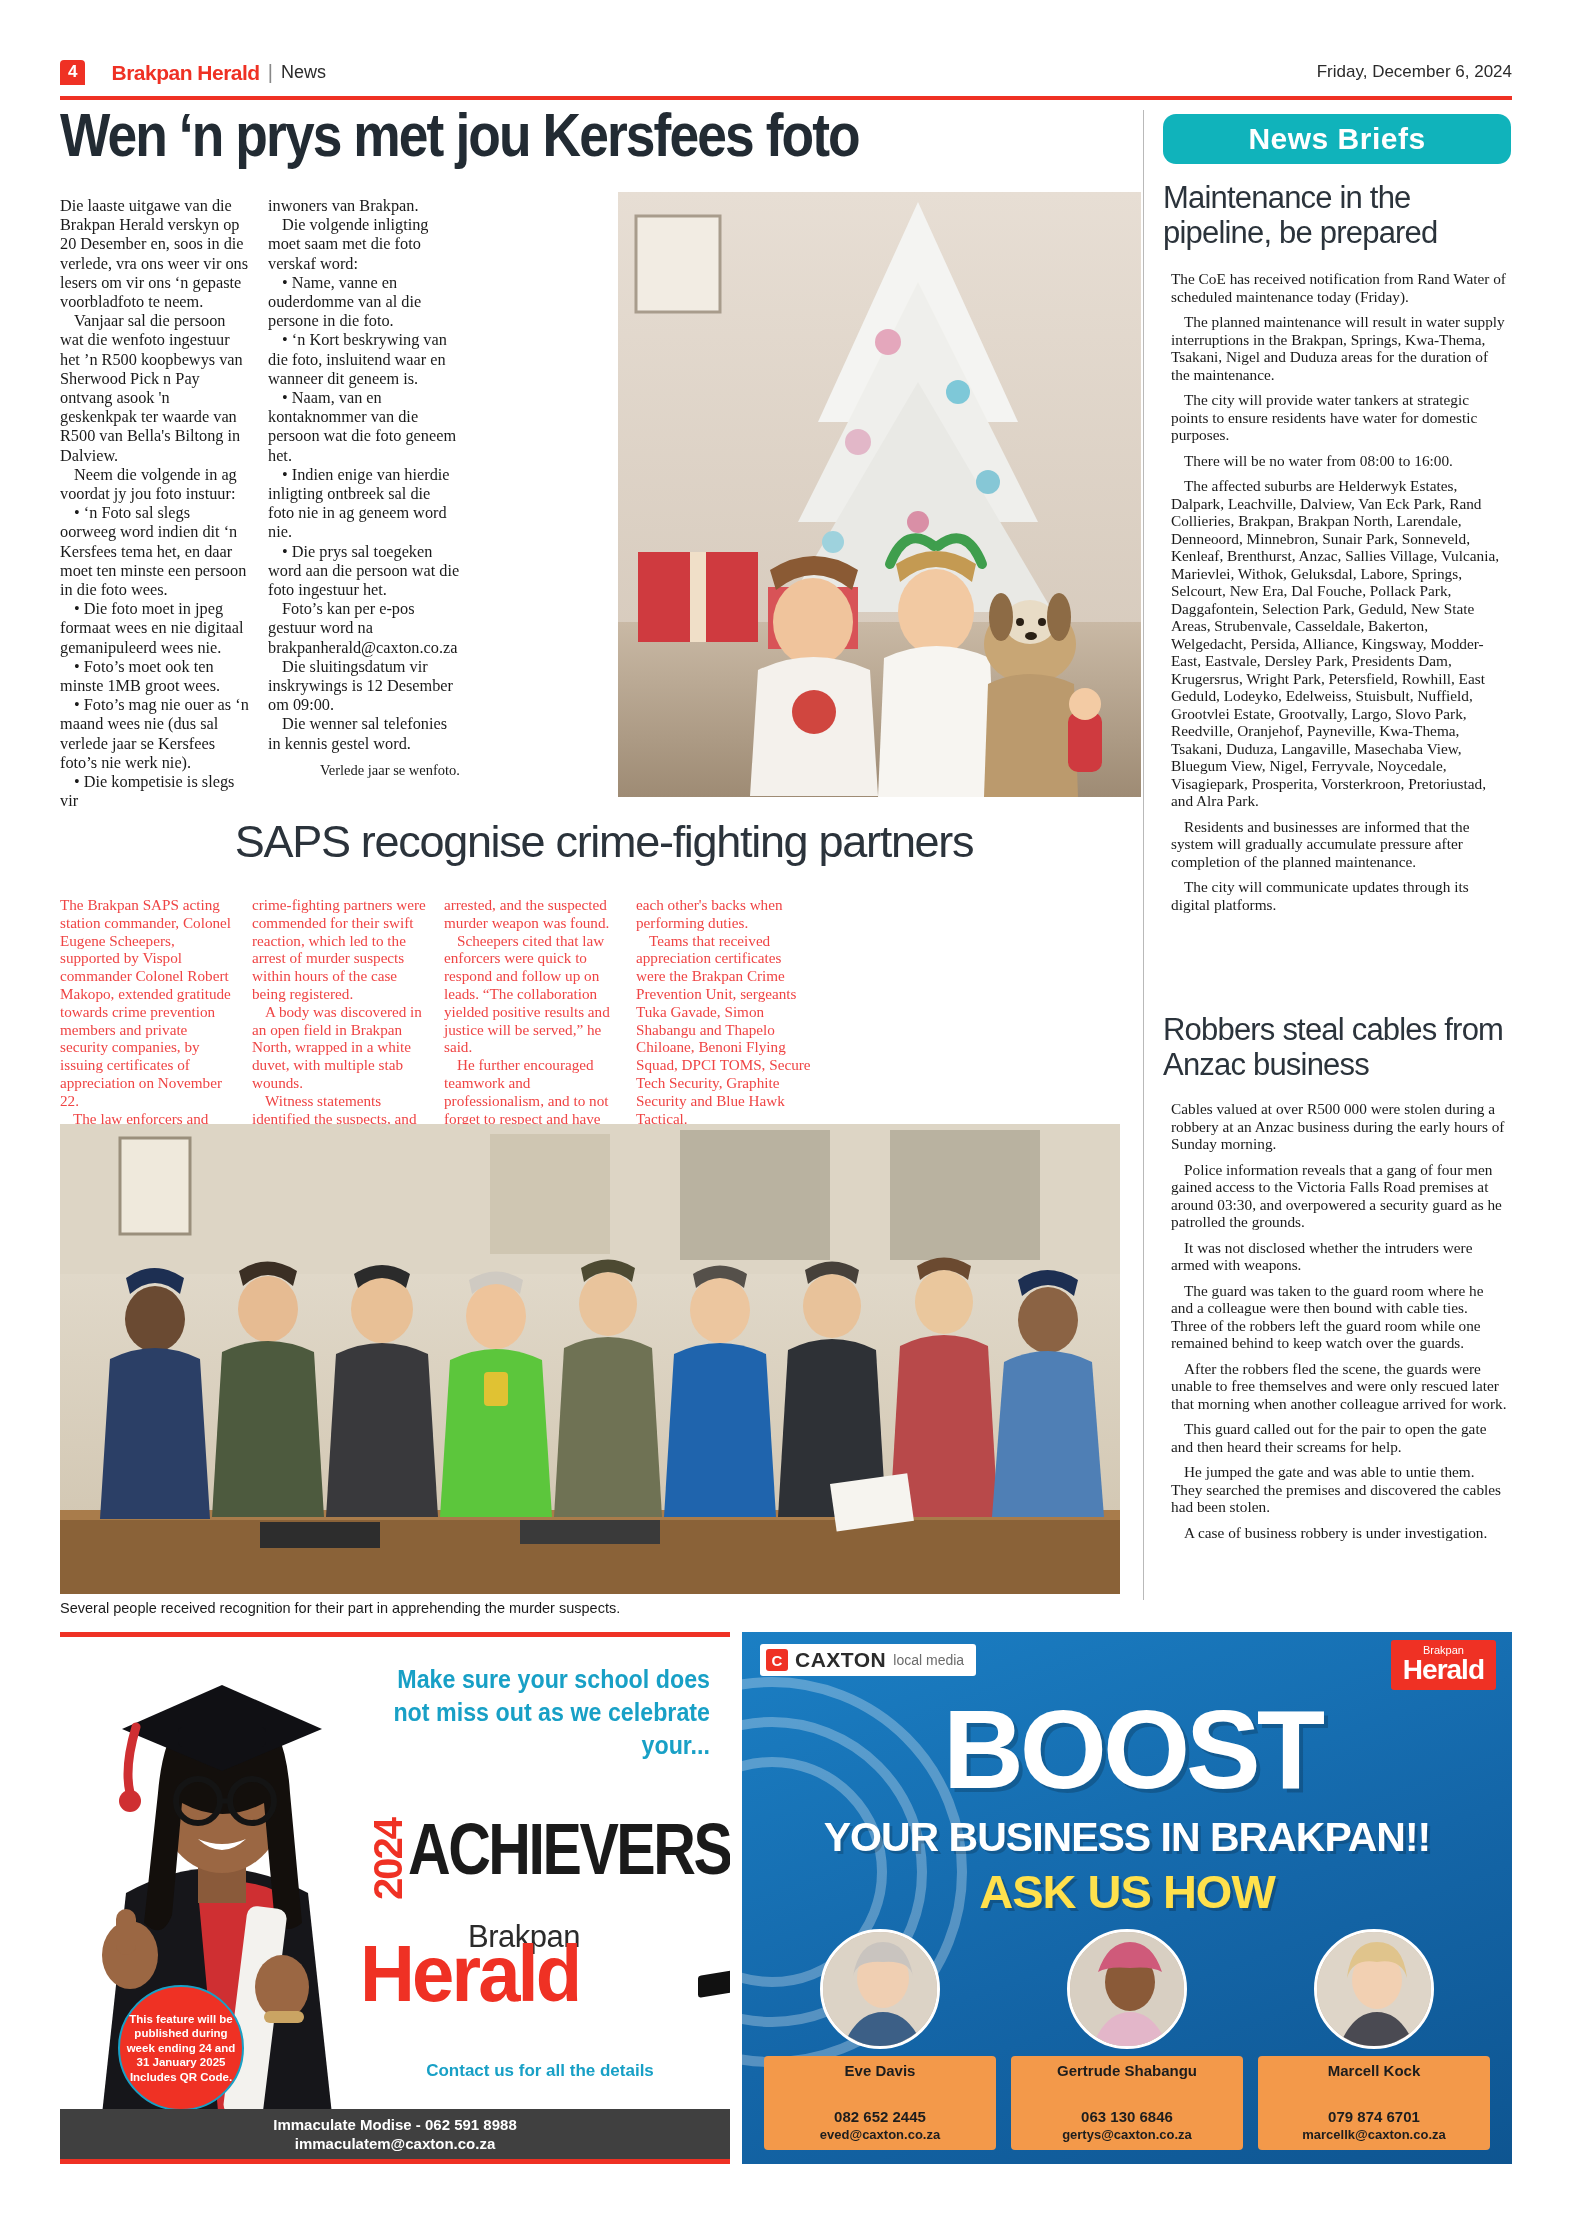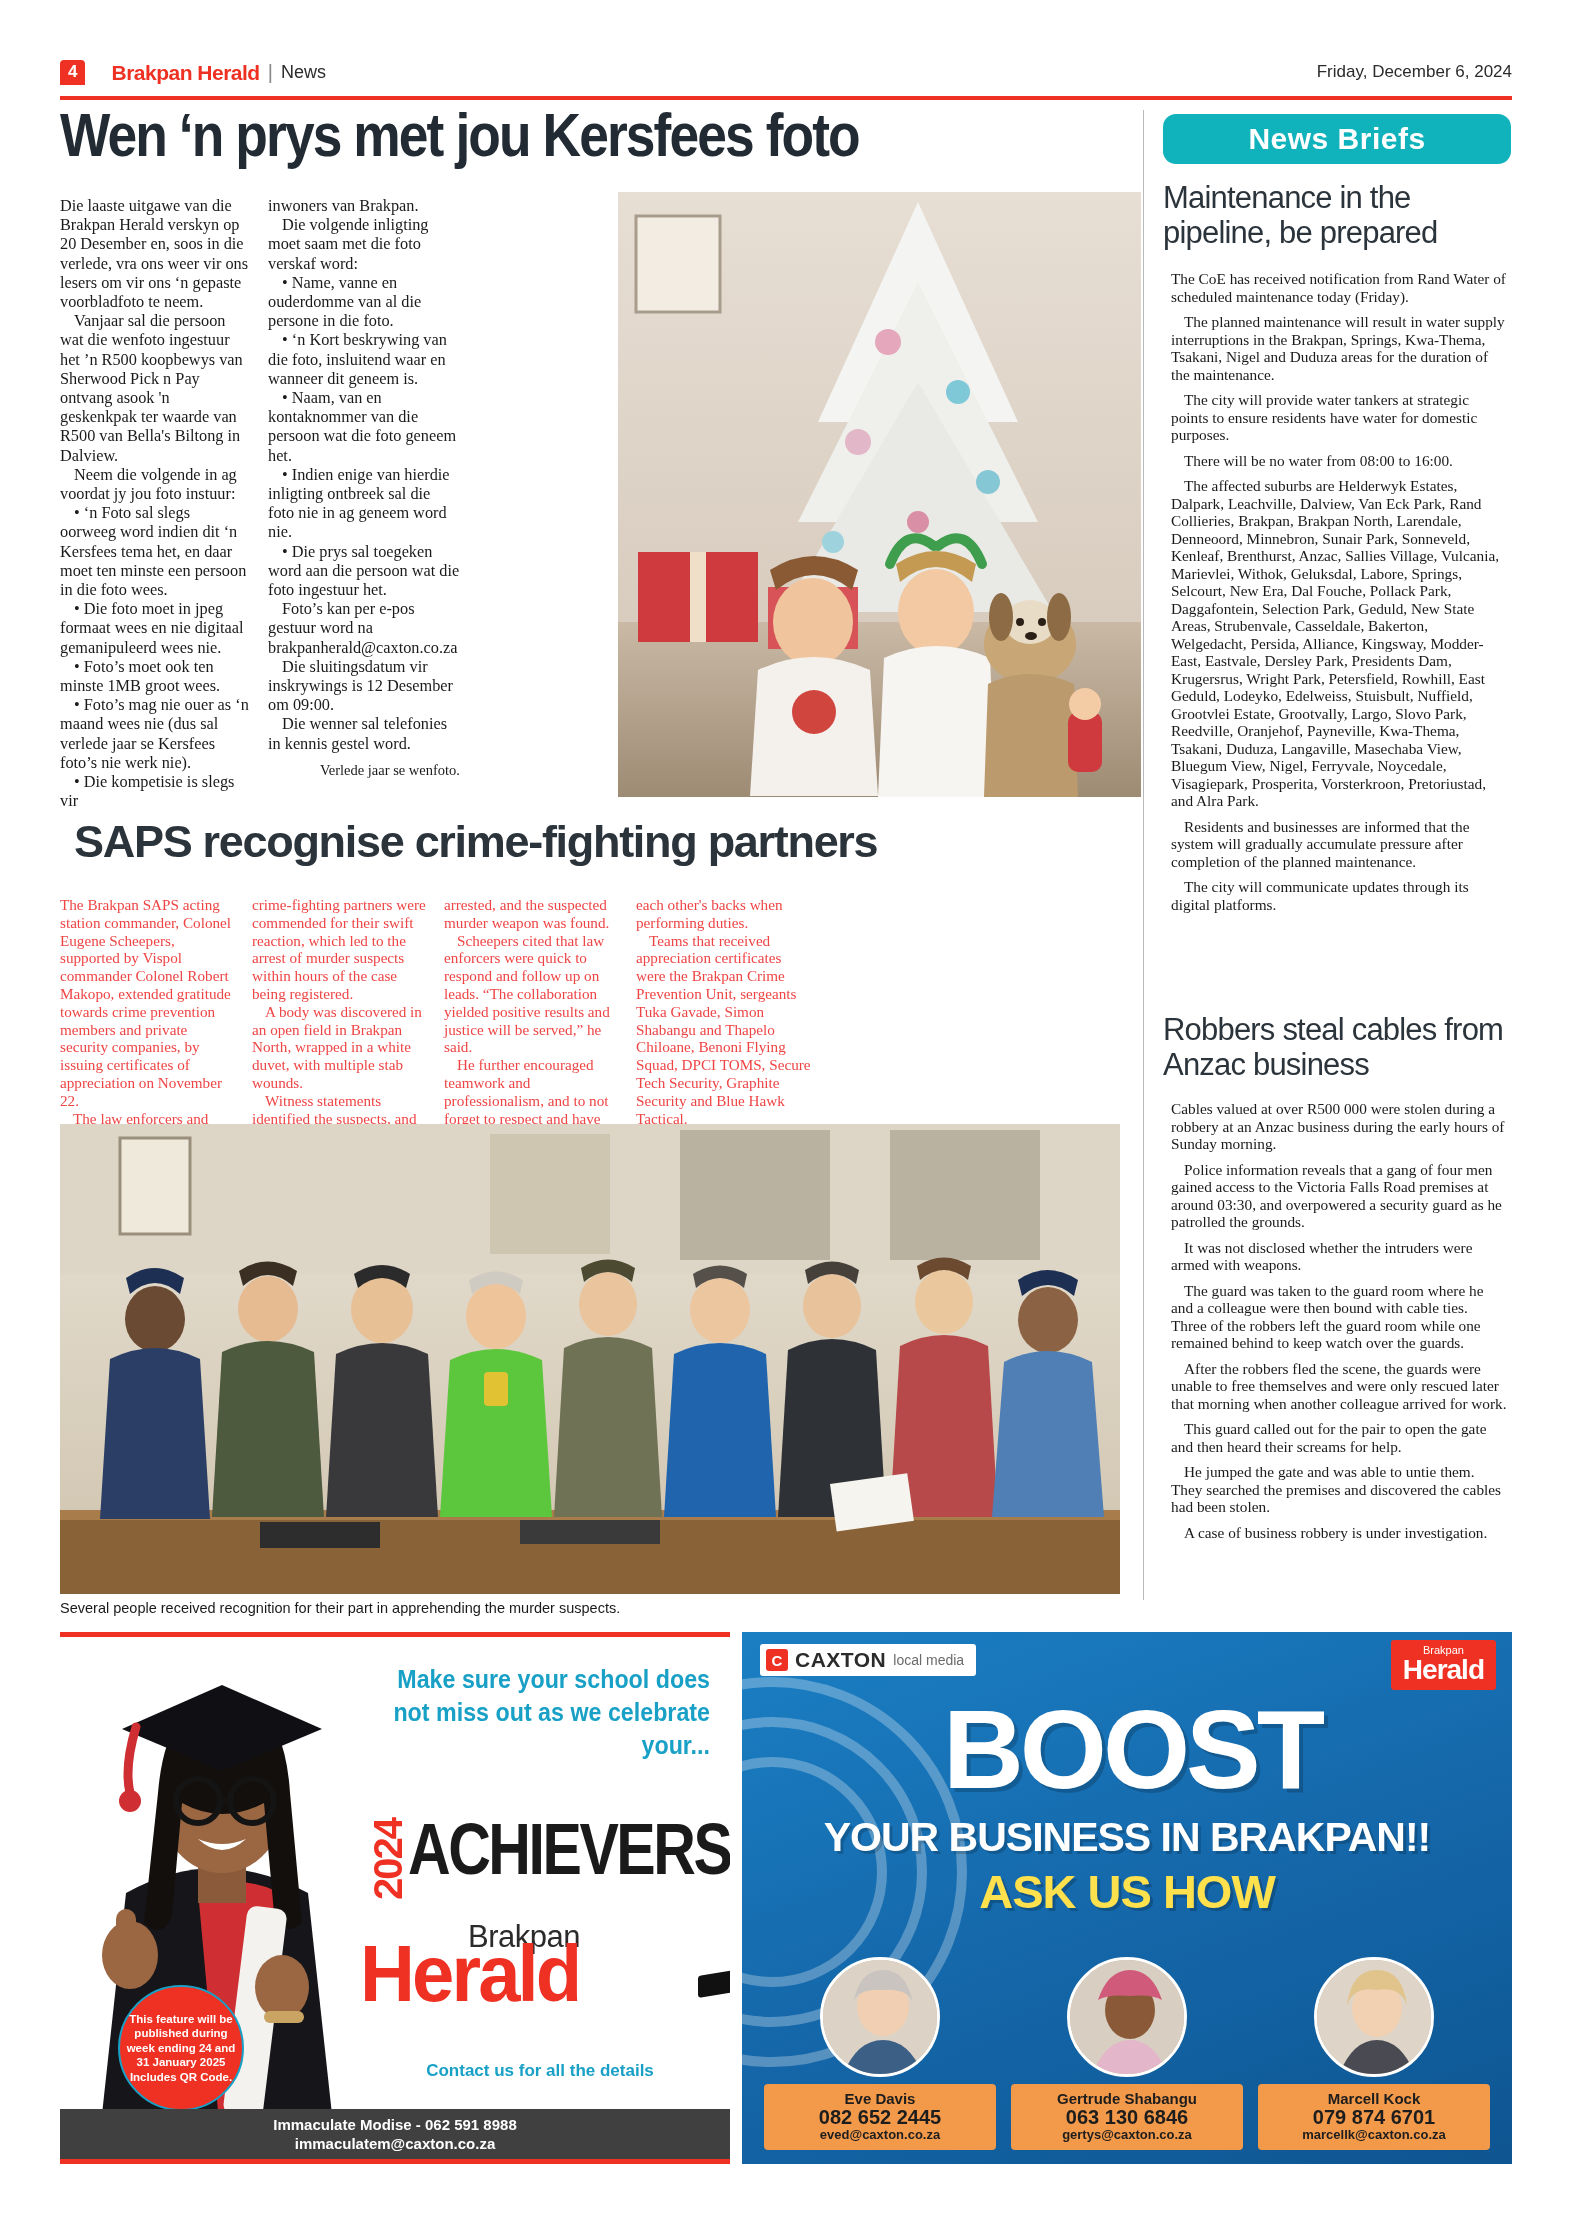--- a/index.html
+++ b/index.html
@@ -114,25 +114,26 @@
     overflow: hidden;
     background: #d9cfc6;
   }
 
   
   .headline-saps {
     position: absolute;
     left: 74px; top: 818px;
     width: 1060px;
     font-family: "Liberation Sans", sans-serif;
-    font-weight: bold;
+    font-weight: normal;
     font-size: 45px;
     line-height: 48px;
     letter-spacing: -1.3px;
     color: #2b333b;
+    text-align: center;
   }
 
   
   .a2-col {
     position: absolute;
     top: 896px;
     font-family: "Liberation Serif", serif;
     font-size: 15.2px;
     line-height: 17.8px;
     color: #ef4444;
@@ -477,21 +478,21 @@
     background: #cbb9a6;
   }
   .adr-card {
     background: #f3994a;
     border-radius: 4px;
     padding: 6px 4px 7px;
     font-family: "Liberation Sans", sans-serif;
     color: #1d1d1d;
   }
   .adr-name { font-weight: bold; font-size: 15px; line-height: 18px; }
-  .adr-phone { font-weight: bold; font-size: 20px; line-height: 18px; }
+  .adr-phone { font-weight: bold; font-size: 15px; line-height: 18px; margin-top: 28px; }
   .adr-email { font-weight: bold; font-size: 13px; line-height: 17px; }
   .adr-arcs {
     position: absolute;
     left: -90px; top: 30px;
     width: 420px; height: 420px;
     opacity: 0.28;
   }
 </style>
 </head>
 <body>

